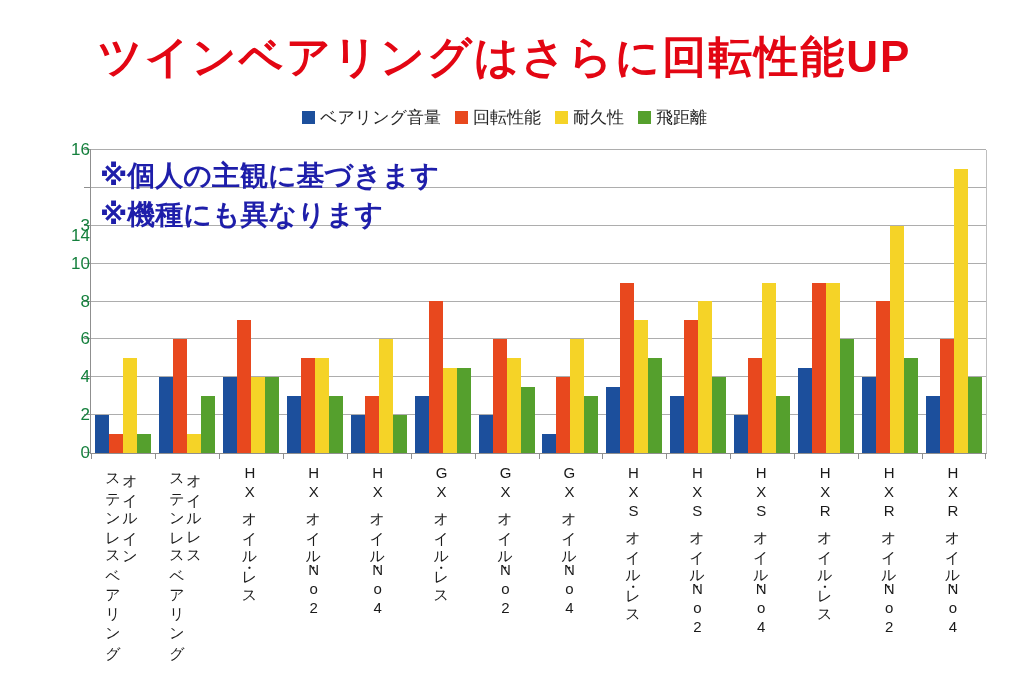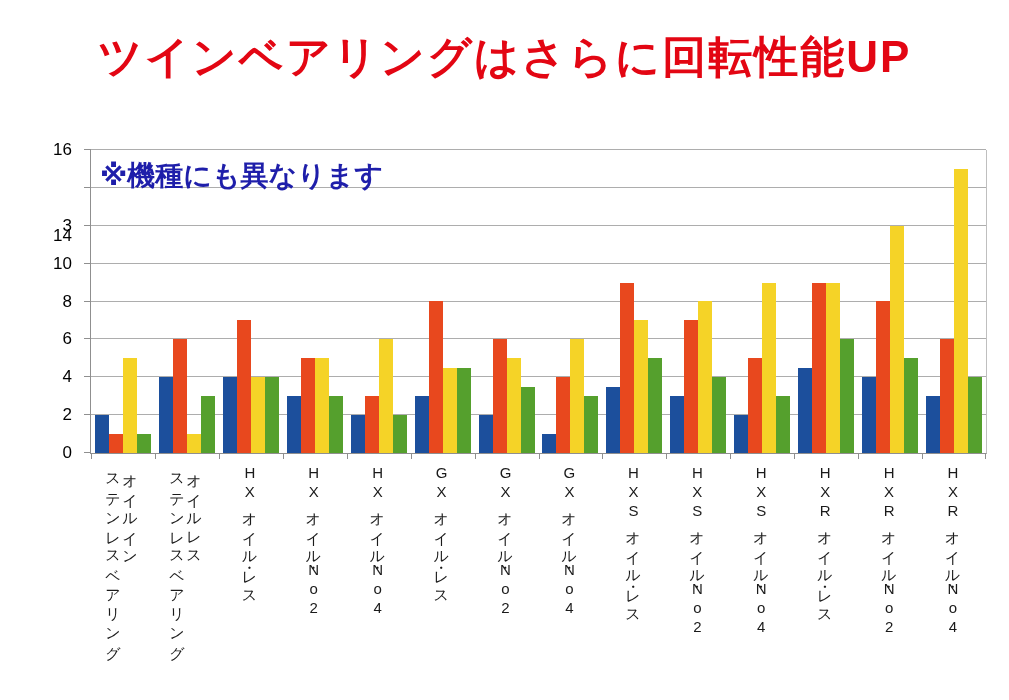--- a/index.html
+++ b/index.html
@@ -20,22 +20,22 @@
   .sw{width:13px; height:13px; display:inline-block;}
   .chart-area{position:absolute; left:0; top:0; width:1009px; height:700px;}
   .plot{
     position:absolute; left:90px; top:150px; width:895px; height:303px;
     border-left:1px solid #8f8f8f; border-bottom:1px solid #8f8f8f;
     border-right:1px solid #bfbfbf; background:#ffffff;
   }
   .gridline{position:absolute; left:0; width:100%; height:1px; background:#adadad;}
   .ytickmark{position:absolute; left:-7px; width:7px; height:1px; background:#8f8f8f;}
   .ylabel{
-    position:absolute; left:28px; width:44px; text-align:right;
-    font-size:17px; color:#000000;
+    position:absolute; left:46px; width:44px; text-align:right;
+    font-size:17px; color:#15803d;
   }
   .bar{position:absolute; bottom:0;}
   .xtickmark{position:absolute; top:100%; width:1px; height:6px; background:#8f8f8f;}
   .xlabels{position:absolute; left:90px; top:464px; width:895px; height:230px;}
   .xlabel{
     position:absolute; top:0; transform:translateX(-50%);
     writing-mode:vertical-rl; text-orientation:upright;
     white-space:pre-line; font-size:15px; line-height:17px;
     color:#1a1a1a; letter-spacing:2px;
   }
@@ -44,20 +44,38 @@
     font-size:28px; font-weight:bold; line-height:39px; white-space:nowrap;
   }
 </style>
 </head>
 <body>
 
 <div class="page">
 
   <div class="title" style="color: rgb(227, 6, 19);">ツインベアリングはさらに回転性能UP</div>
 
+  <div class="legend">
+    <div class="legend-item">
+      <span class="sw" style="background: rgb(28, 79, 156);"></span>
+      <span>ベアリング音量</span>
+    </div>
+    <div class="legend-item">
+      <span class="sw" style="background: rgb(232, 72, 30);"></span>
+      <span>回転性能</span>
+    </div>
+    <div class="legend-item">
+      <span class="sw" style="background: rgb(245, 211, 39);"></span>
+      <span>耐久性</span>
+    </div>
+    <div class="legend-item">
+      <span class="sw" style="background: rgb(85, 160, 45);"></span>
+      <span>飛距離</span>
+    </div>
+  </div>
 
   <div class="chart-area">
     <div class="plot" id="plot">
         <div class="ytickmark" style="top: 302px;"></div>
         <div class="gridline" style="top: 264.125px;"></div>
         <div class="ytickmark" style="top: 264.125px;"></div>
         <div class="gridline" style="top: 226.25px;"></div>
         <div class="ytickmark" style="top: 226.25px;"></div>
         <div class="gridline" style="top: 188.375px;"></div>
         <div class="ytickmark" style="top: 188.375px;"></div>
@@ -166,17 +184,18 @@
         <div class="xlabel" style="left: 415.536px;">GXオイル・No2</div>
         <div class="xlabel" style="left: 479.464px;">GXオイル・No4</div>
         <div class="xlabel" style="left: 543.393px;">HXSオイル・レス</div>
         <div class="xlabel" style="left: 607.321px;">HXSオイル・No2</div>
         <div class="xlabel" style="left: 671.25px;">HXSオイル・No4</div>
         <div class="xlabel" style="left: 735.179px;">HXRオイル・レス</div>
         <div class="xlabel" style="left: 799.107px;">HXRオイル・No2</div>
         <div class="xlabel" style="left: 863.036px;">HXRオイル・No4</div>
       </div>
     <div class="annotation" style="color: rgb(30, 30, 170);">
+      <div>※個人の主観に基づきます</div>
       <div>※機種にも異なります</div>
     </div>
   </div>
 
 </div>
 
 </body></html>

